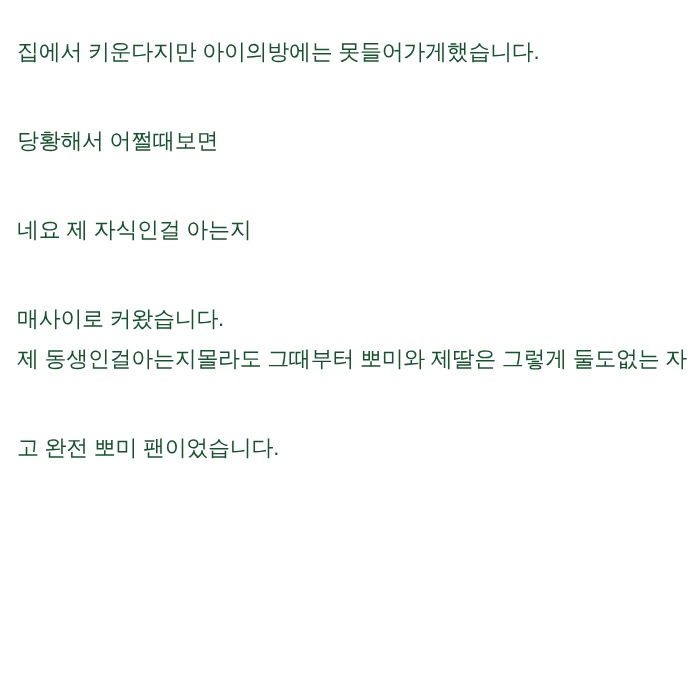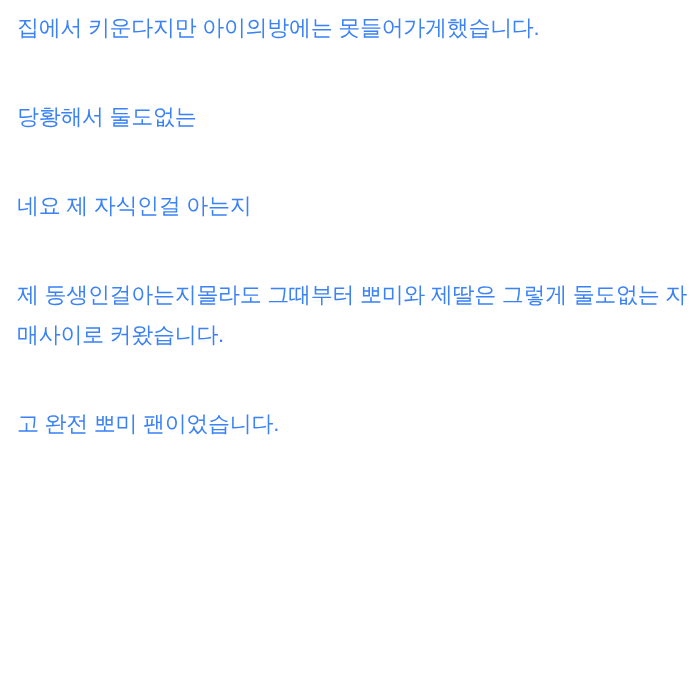--- a/index.html
+++ b/index.html
@@ -25,32 +25,32 @@
   }
   .line {
     line-height: 40px;
     white-space: nowrap;
     letter-spacing: -0.3px;
   }
 </style>
 </head>
 <body style="background: rgb(255, 255, 255);">
 
-<main class="post-body" id="content" style="color: #3b82f6;">
+<main class="post-body" id="content" style="color: #14532d; margin-top: 24px;">
     <div class="paragraph">
       <div class="line">집에서 키운다지만 아이의방에는 못들어가게했습니다.</div>
     </div>
     <div class="paragraph">
-      <div class="line">당황해서 둘도없는</div>
+      <div class="line">당황해서 어쩔때보면</div>
     </div>
     <div class="paragraph">
       <div class="line">네요 제 자식인걸 아는지</div>
     </div>
     <div class="paragraph">
+      <div class="line">매사이로 커왔습니다.</div>
       <div class="line">제 동생인걸아는지몰라도 그때부터 뽀미와 제딸은 그렇게 둘도없는 자</div>
-      <div class="line">매사이로 커왔습니다.</div>
     </div>
     <div class="paragraph">
       <div class="line">고 완전 뽀미 팬이었습니다.</div>
     </div>
     <div class="paragraph">
     </div>
   </main>
 
 </body></html>

